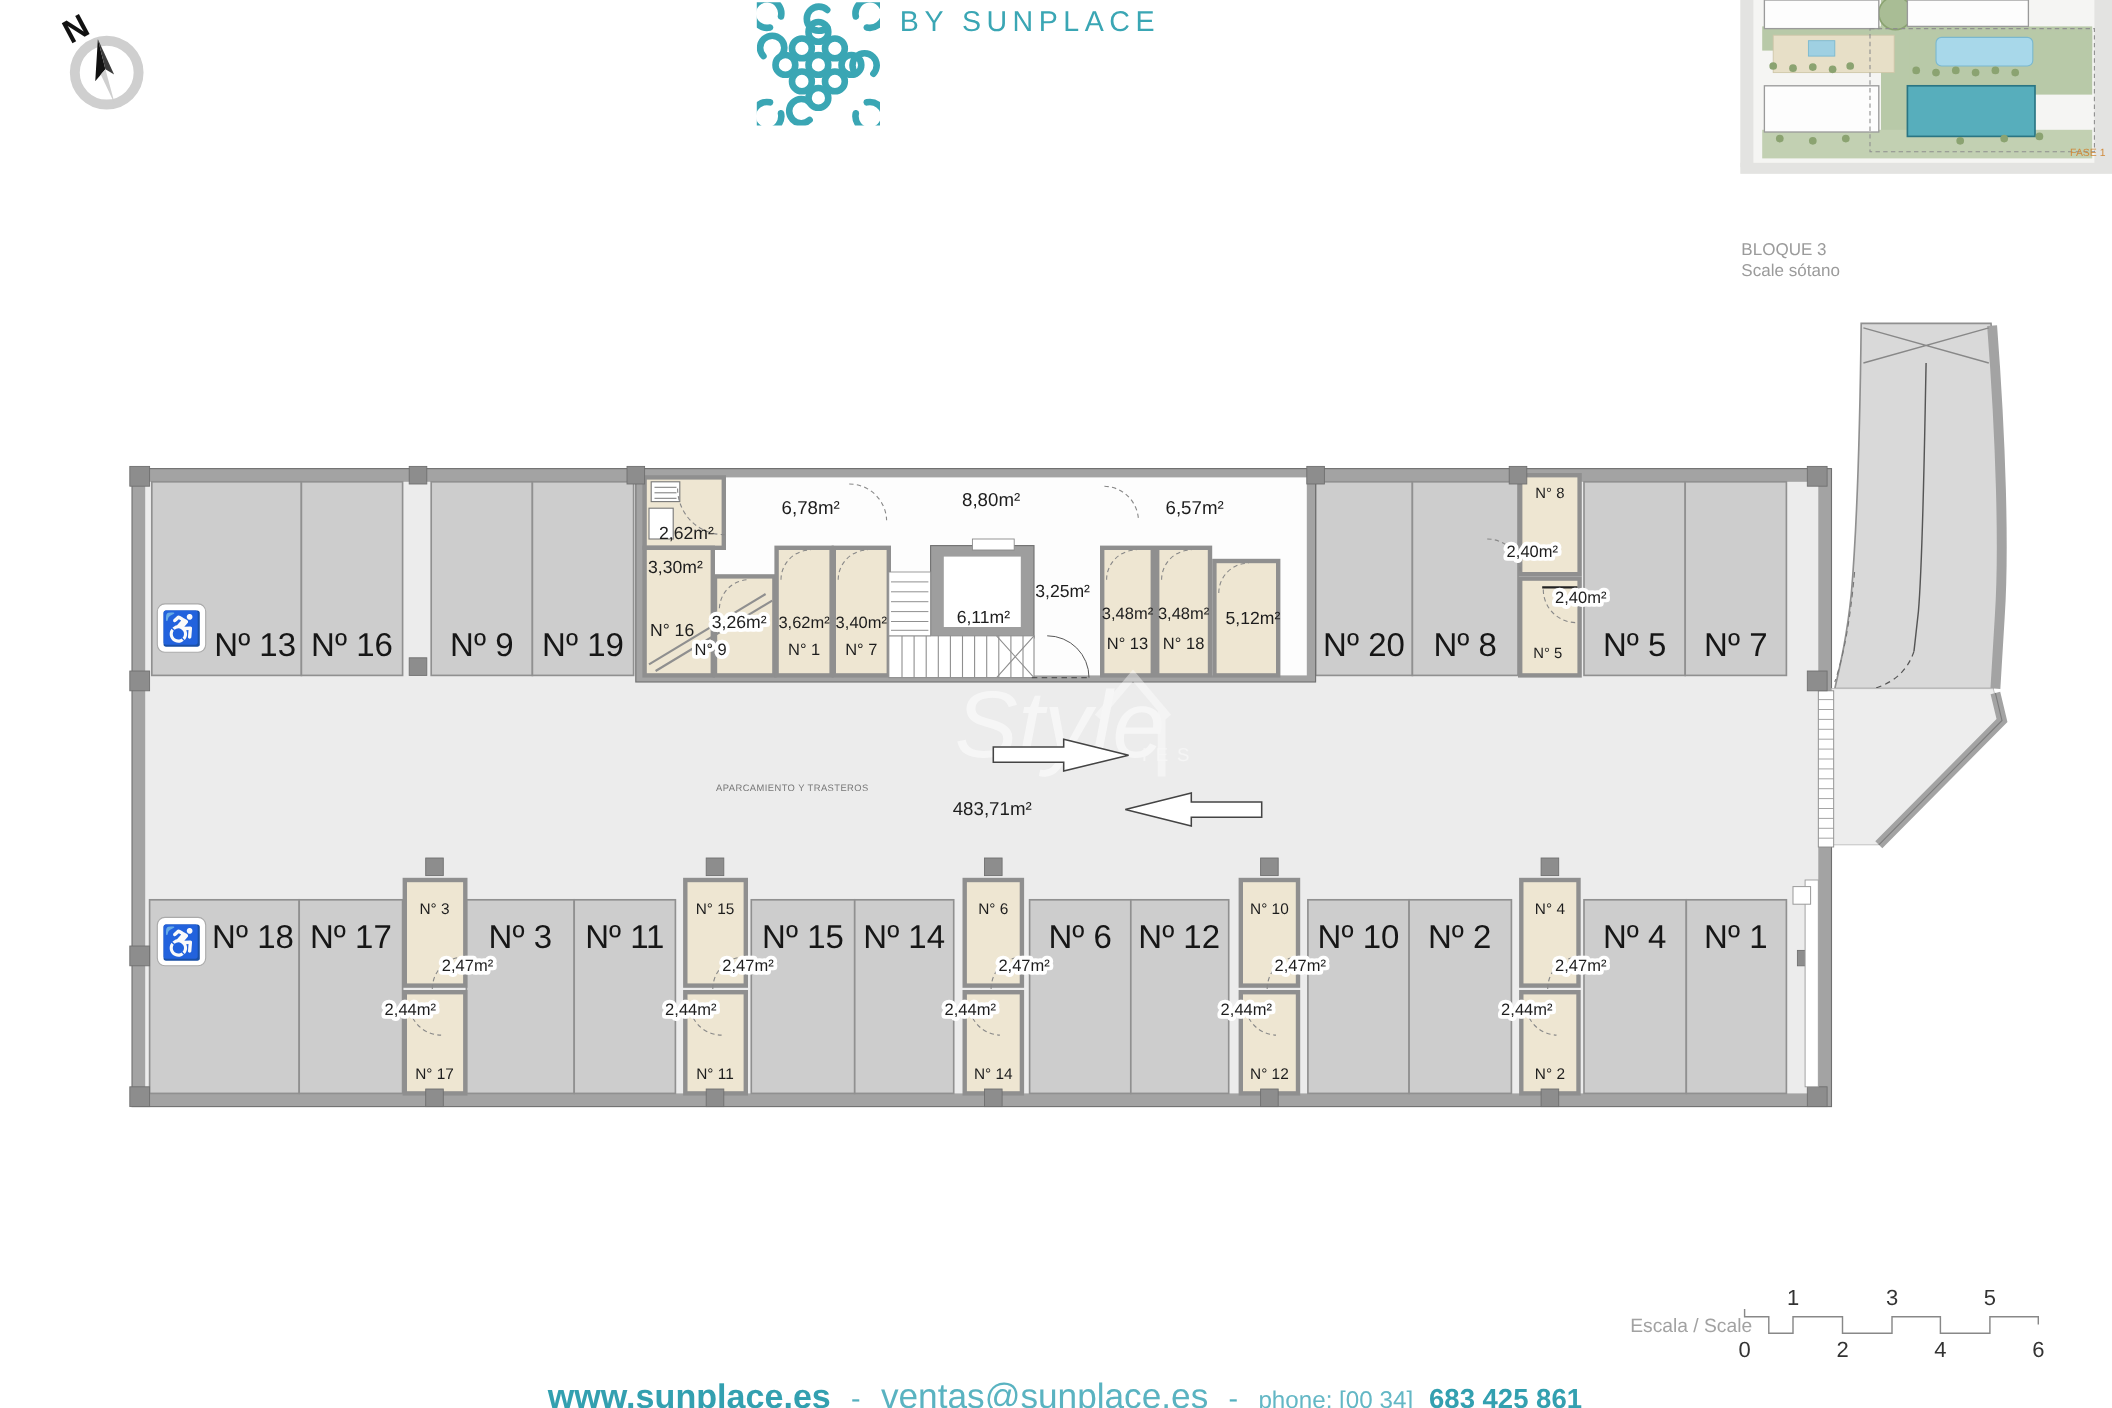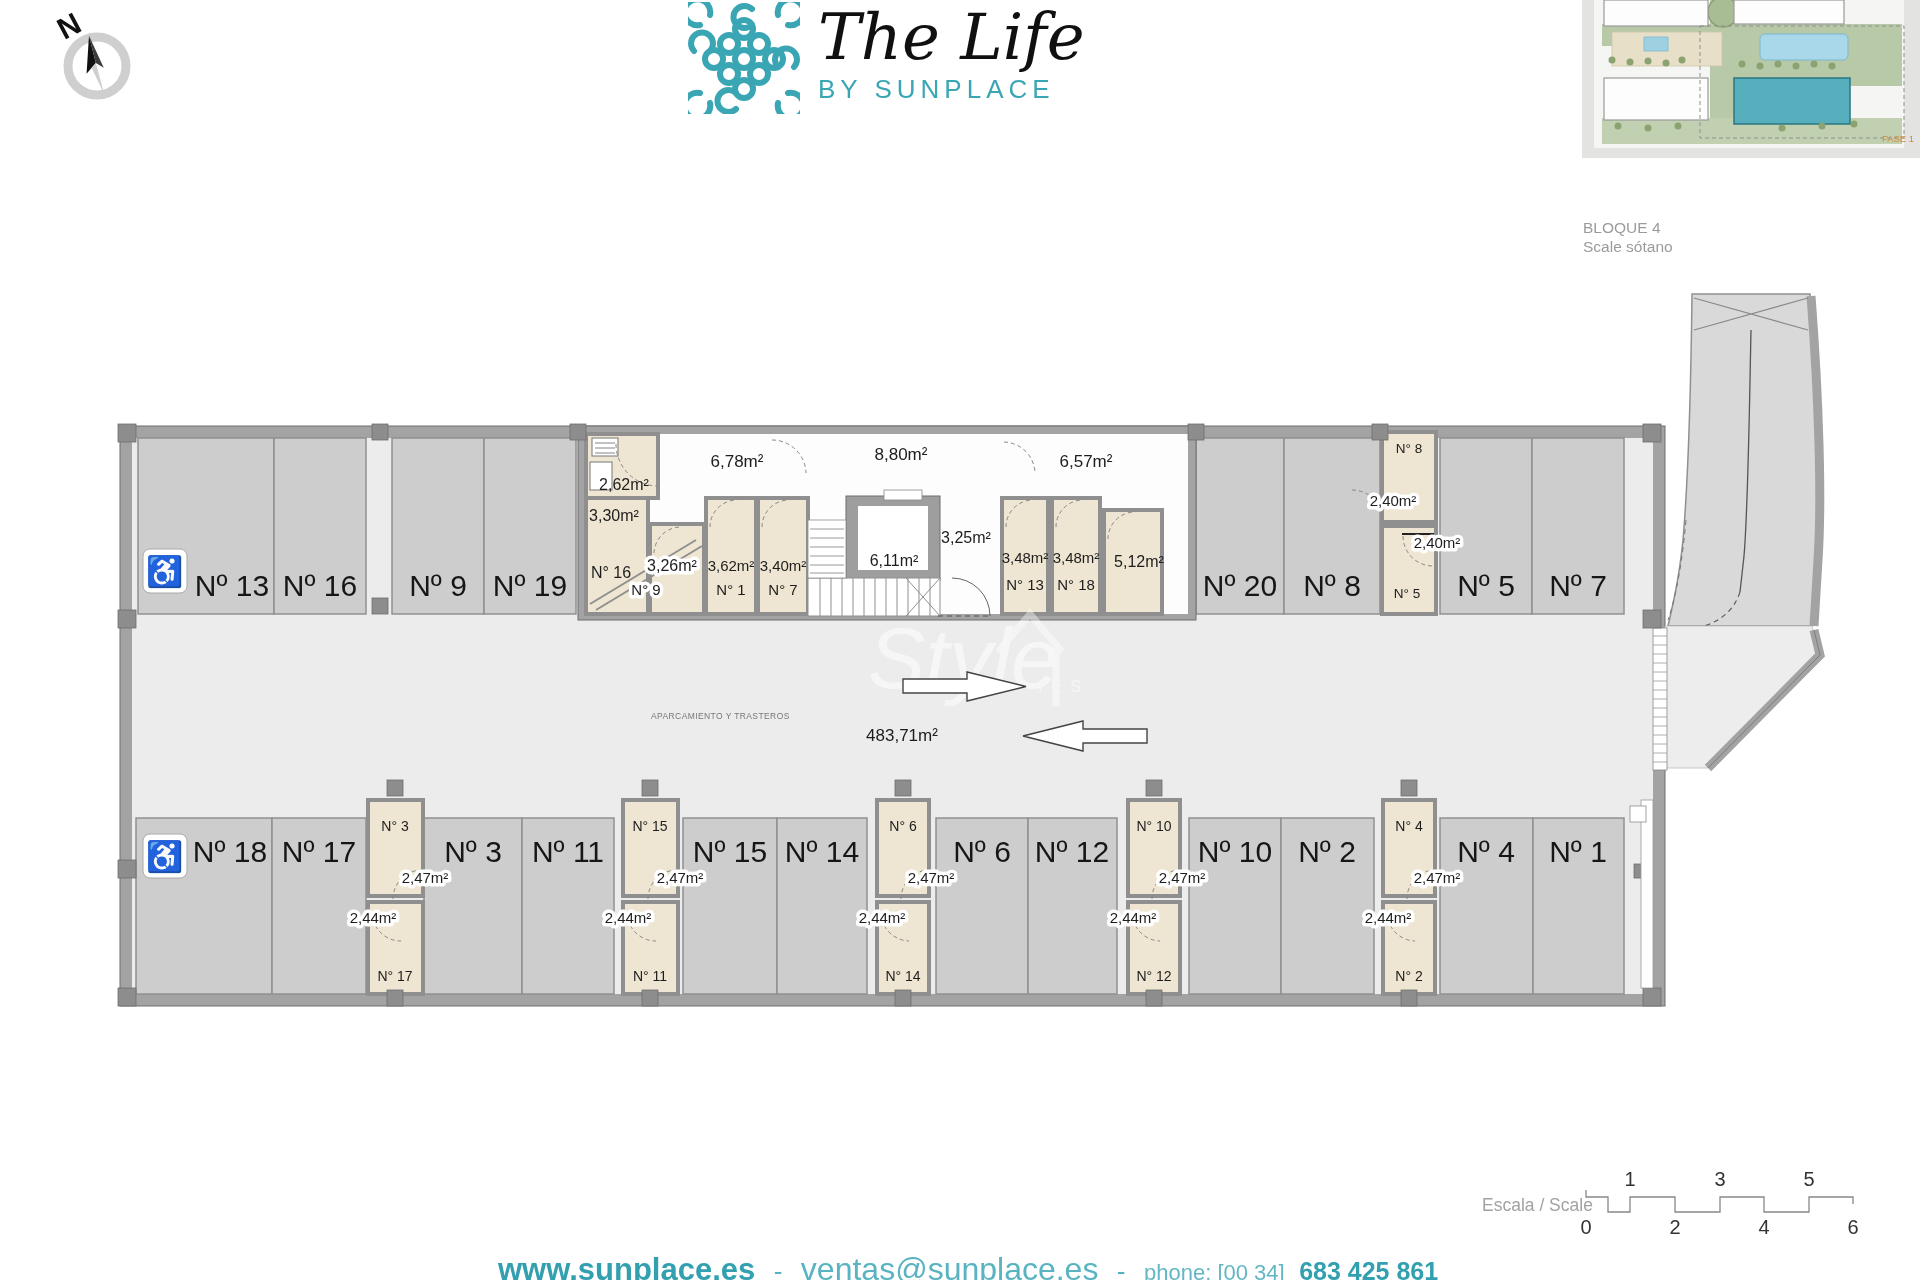--- a/index.html
+++ b/index.html
@@ -350,21 +350,20 @@
         <path d="M44,-34 A13,13 0 1 0 34,-44"></path>
       <path d="M-44,34 A13,13 0 1 0 -34,44"></path>
         <path d="M34,44 A13,13 0 1 0 44,34"></path>
       <path d="M8,-50 A11,11 0 1 0 8,-34"></path>
         <path d="M-8,34 A11,11 0 1 0 -8,50"></path>
       <path d="M-50,-8 A11,11 0 1 1 -34,-8"></path>
         <path d="M34,8 A11,11 0 1 1 50,8"></path>
     </g>
   </svg>
   <div class="logo-text">
-    <div class="logo-title">The Life</div>
     <div class="logo-sub">BY SUNPLACE</div>
   </div>
 </div>
 
 <svg class="abs" style="left:1582px;top:0" width="338" height="172" viewBox="0 0 338 172">
   <rect x="0" y="0" width="338" height="158" fill="#f5f5f3"></rect>
   <rect x="0" y="0" width="12" height="152" fill="#e3e3e1"></rect>
   <rect x="322" y="0" width="16" height="152" fill="#e3e3e1"></rect>
   <rect x="0" y="148" width="338" height="10" fill="#e3e3e1"></rect>
   <rect x="20" y="24" width="300" height="22" fill="#b8c9a8"></rect>
@@ -398,21 +397,21 @@
       <circle cx="96" cy="126" r="3.5"></circle>
       <circle cx="200" cy="128" r="3.5"></circle>
     <circle cx="240" cy="126" r="3.5"></circle>
       <circle cx="272" cy="124" r="3.5"></circle>
   </g>
   <rect x="118" y="26" width="204" height="112" fill="none" stroke="#8f8f8f" stroke-width="1" stroke-dasharray="4 3"></rect>
   <text x="316" y="142" text-anchor="end" font-size="9.5" fill="#cf8a3c">FASE 1</text>
 </svg>
 
 <div class="abs bloque">
-  <div>BLOQUE 4</div>
+  <div>BLOQUE 3</div>
   <div>Scale sótano</div>
 </div>
 
 <div class="abs footer">
   <span class="f-web">www.sunplace.es</span>
   <span class="f-sep">-</span>
   <span class="f-mail">ventas@sunplace.es</span>
   <span class="f-sep">-</span>
   <span class="f-phlbl">phone: [00 34]</span>
   <span class="f-ph">683 425 861</span>

